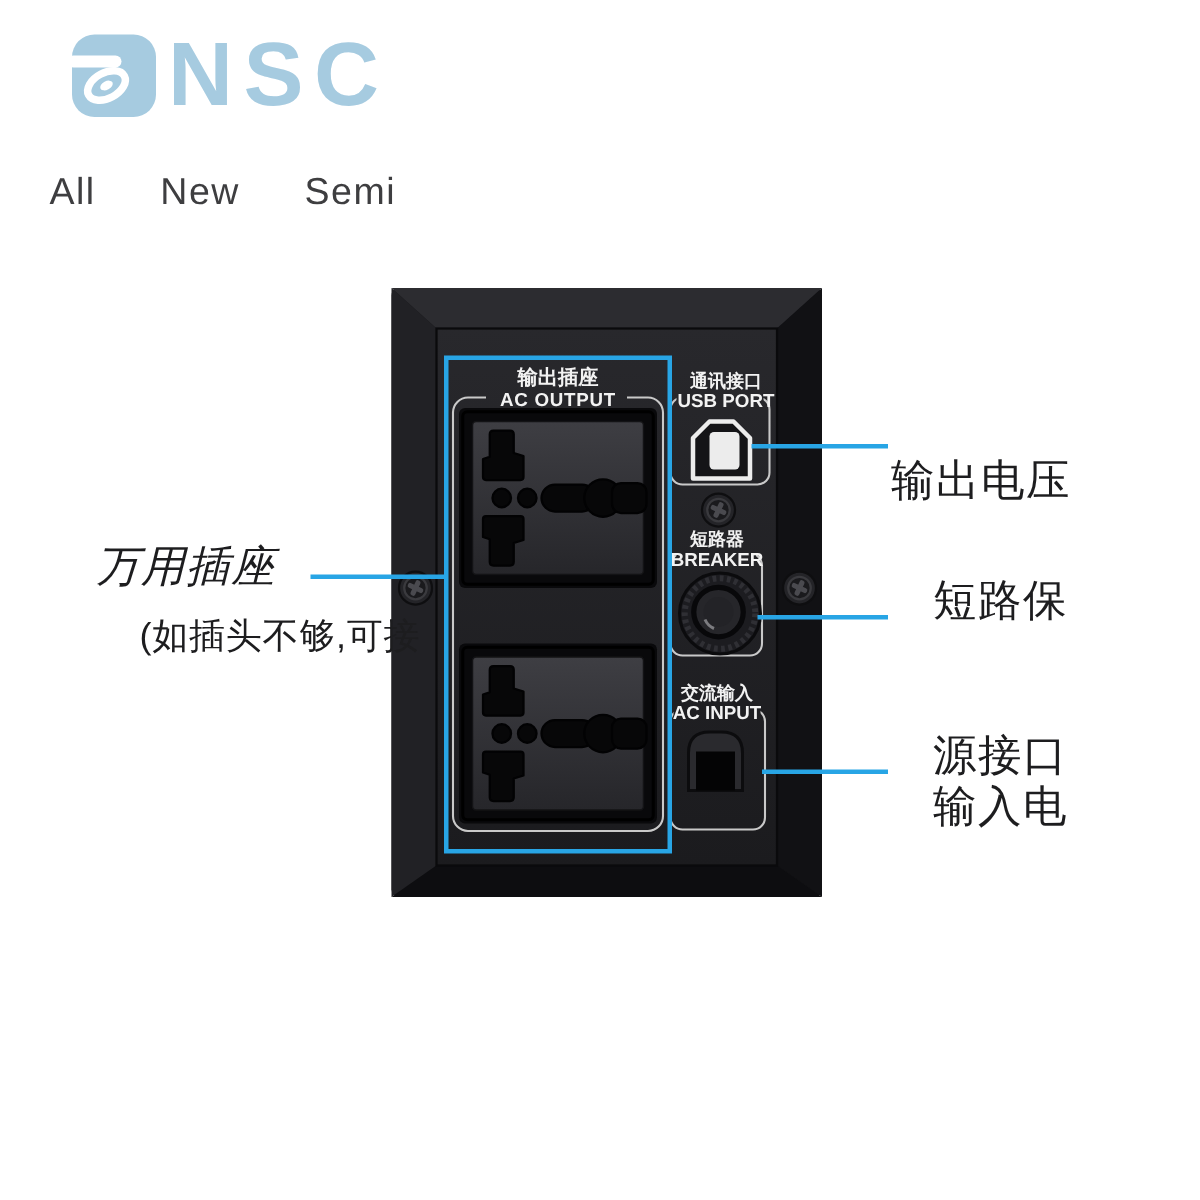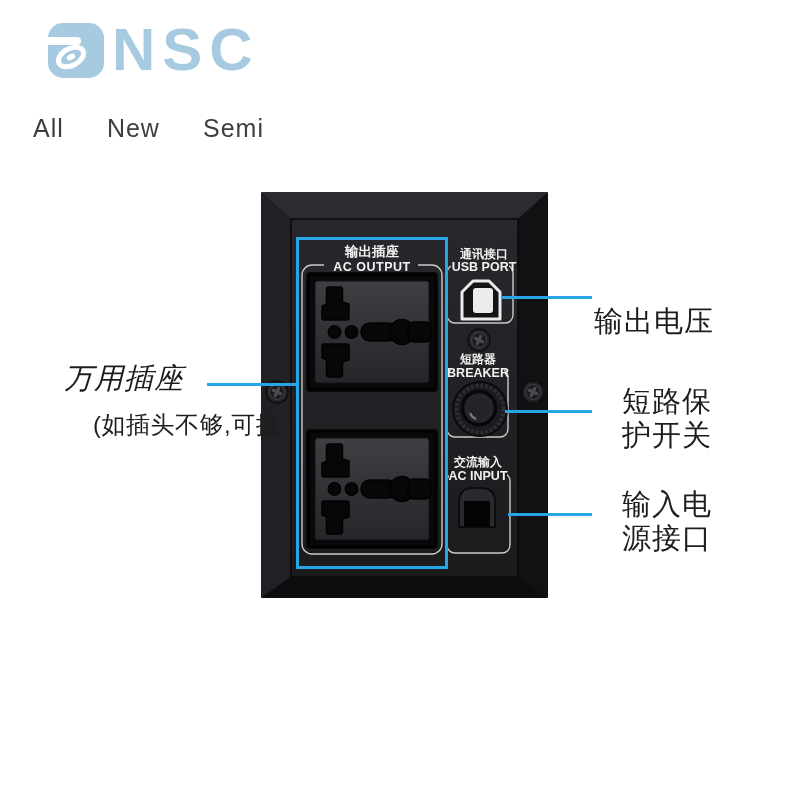--- a/index.html
+++ b/index.html
@@ -157,20 +157,19 @@
   <div class="callout-line line-breaker"></div>
   <div class="callout-line line-input"></div>
 
   <div class="callout c-title c-socket-title">万用插座</div>
   <div class="callout c-note c-socket-note">
     <div>(如插头不够,可接</div>
   </div>
   <div class="callout c-title c-voltage">输出电压</div>
   <div class="callout c-title c-breaker two-line">
     <div>短路保</div>
-    <div>护开关</div>
   </div>
   <div class="callout c-title c-input two-line">
+    <div>源接口</div>
     <div>输入电</div>
-    <div>源接口</div>
   </div>
 
 </div>
 
 </body></html>

